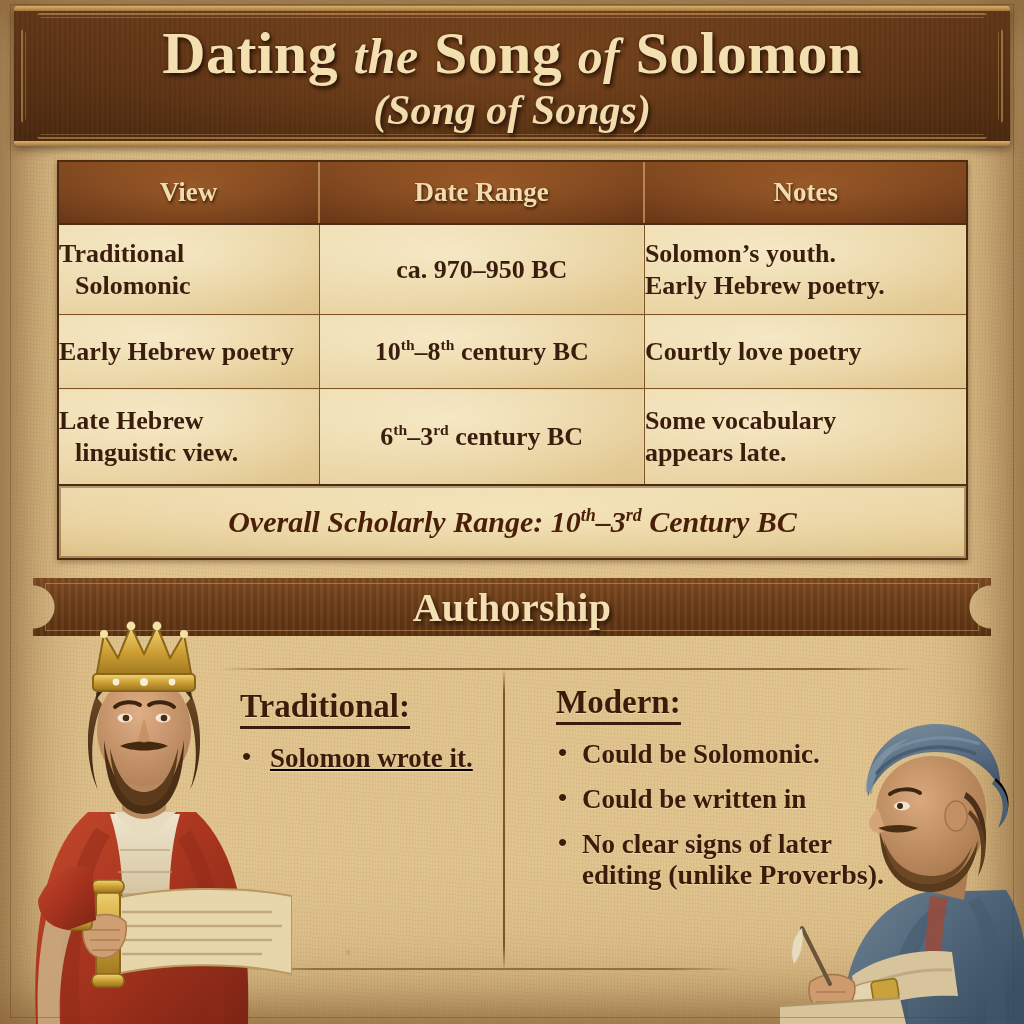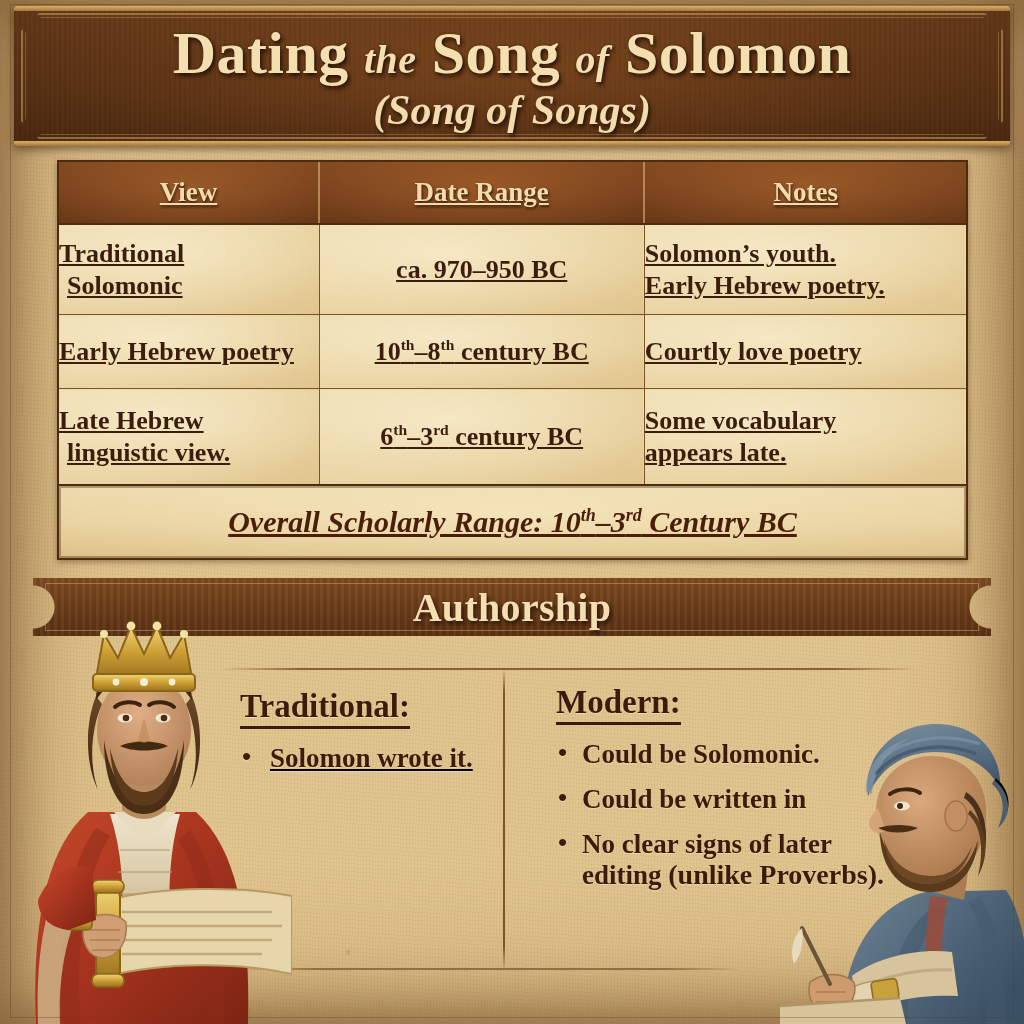--- a/index.html
+++ b/index.html
@@ -78,39 +78,39 @@
   .title-main {
     position: absolute; left: 0; right: 0; top: 16px;
     text-align: center;
     font-size: 60px; line-height: 1.04;
     color: #f3dfb0;
     font-weight: 700;
     letter-spacing: .4px;
     text-shadow: 2px 3px 4px rgba(28,12,2,.85), 0 0 2px rgba(60,30,6,.8);
     white-space: nowrap;
   }
-  .title-main .it { font-style: italic; font-size: 40px; font-weight: 700; }
+  .title-main .it { font-style: italic; font-size: 50px; font-weight: 700; }
   .title-sub {
     position: absolute; left: 0; right: 0; top: 80px;
     text-align: center;
     font-size: 42px;
     font-style: italic; font-weight: 700;
     color: #f1dcad;
     text-shadow: 2px 3px 4px rgba(28,12,2,.85);
     white-space: nowrap;
   }
 
   
   #table-wrap {
     left: 57px; top: 160px; width: 911px; height: 400px;
     border: 2px solid #4c2c12;
     box-shadow: 0 2px 6px rgba(70,40,14,.45);
   }
   table#view-table { width: 100%; height: 100%; border-collapse: collapse; }
-  table#view-table td, table#view-table th { padding: 0; text-decoration: underline; }
+  table#view-table td, table#view-table th { padding: 0; }
 
   
   thead th {
     height: 62px;
     background:
       radial-gradient(ellipse 90% 140% at 50% 40%, rgba(168,100,44,.6) 0%, rgba(110,58,22,.25) 60%, rgba(70,34,12,.5) 100%),
       linear-gradient(180deg, #8c4f22 0%, #7d4520 50%, #6c3a18 100%);
     background-color: #7d4520;
     color: #f2dcad;
     font-size: 27px;
@@ -140,21 +140,21 @@
   tbody td:last-child { border-right: none; }
   tbody tr:last-child td { border-bottom: none; }
   td.c-view  { width: 261px; text-align: left; }
   td.c-date  { width: 327px; text-align: center; }
   td.c-notes { width: 323px; text-align: left; }
   col.v { width: 261px; } col.d { width: 327px; } col.n { width: 323px; }
 
   .r1 td { height: 89px; }
   .r2 td { height: 73px; }
   .r3 td { height: 94px; }
-  tbody td .ln2 { display: block; padding-left: 8px; }
+  tbody td .ln2 { display: block; padding-left: 16px; }
   tbody td.c-view .ln1 { display: block; }
 
   sup { font-size: .60em; vertical-align: super; line-height: 0; }
 
   
   tr.summary td {
     height: 72px;
     text-align: center;
     font-style: italic;
     font-weight: 700;

